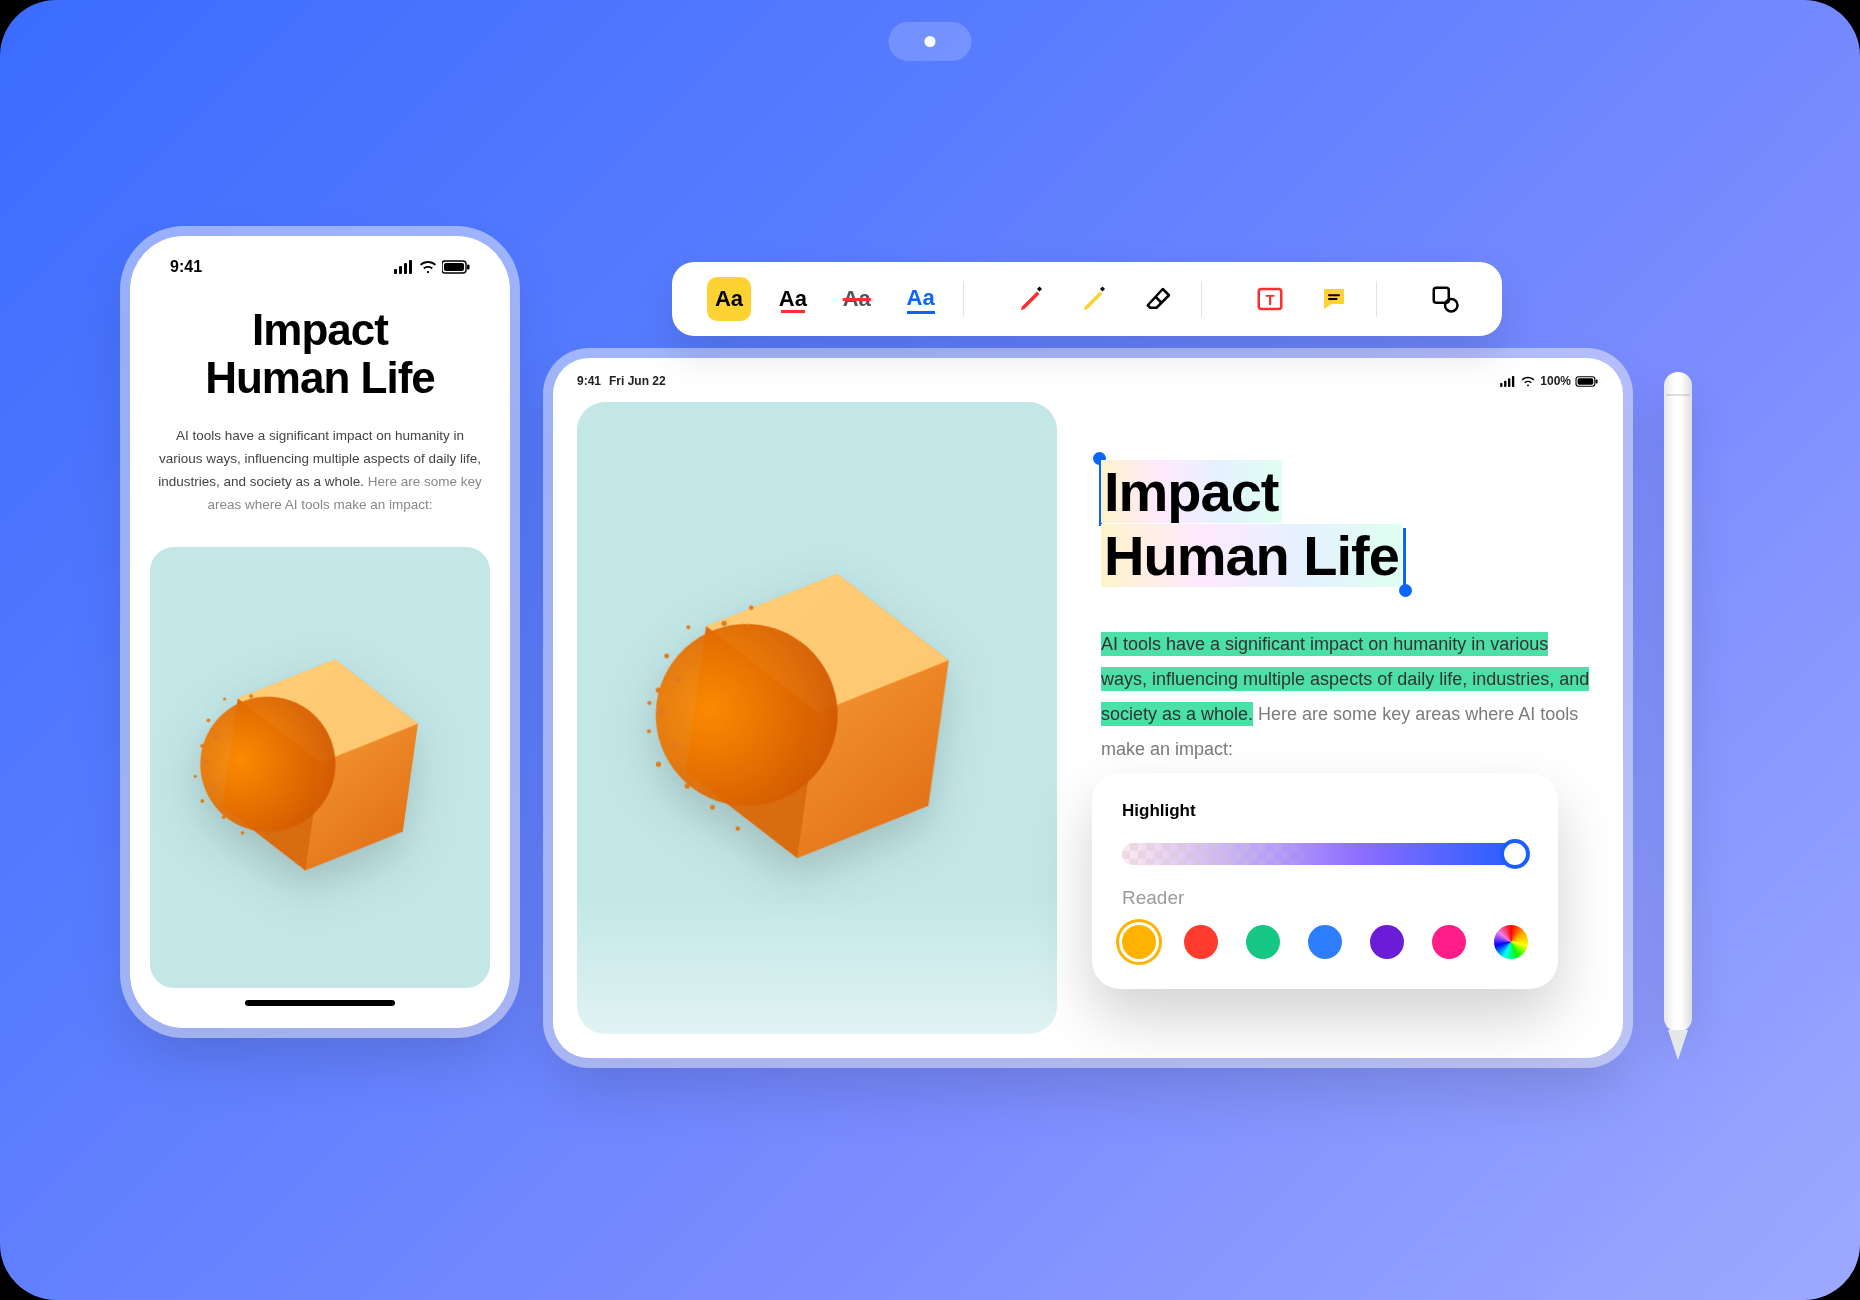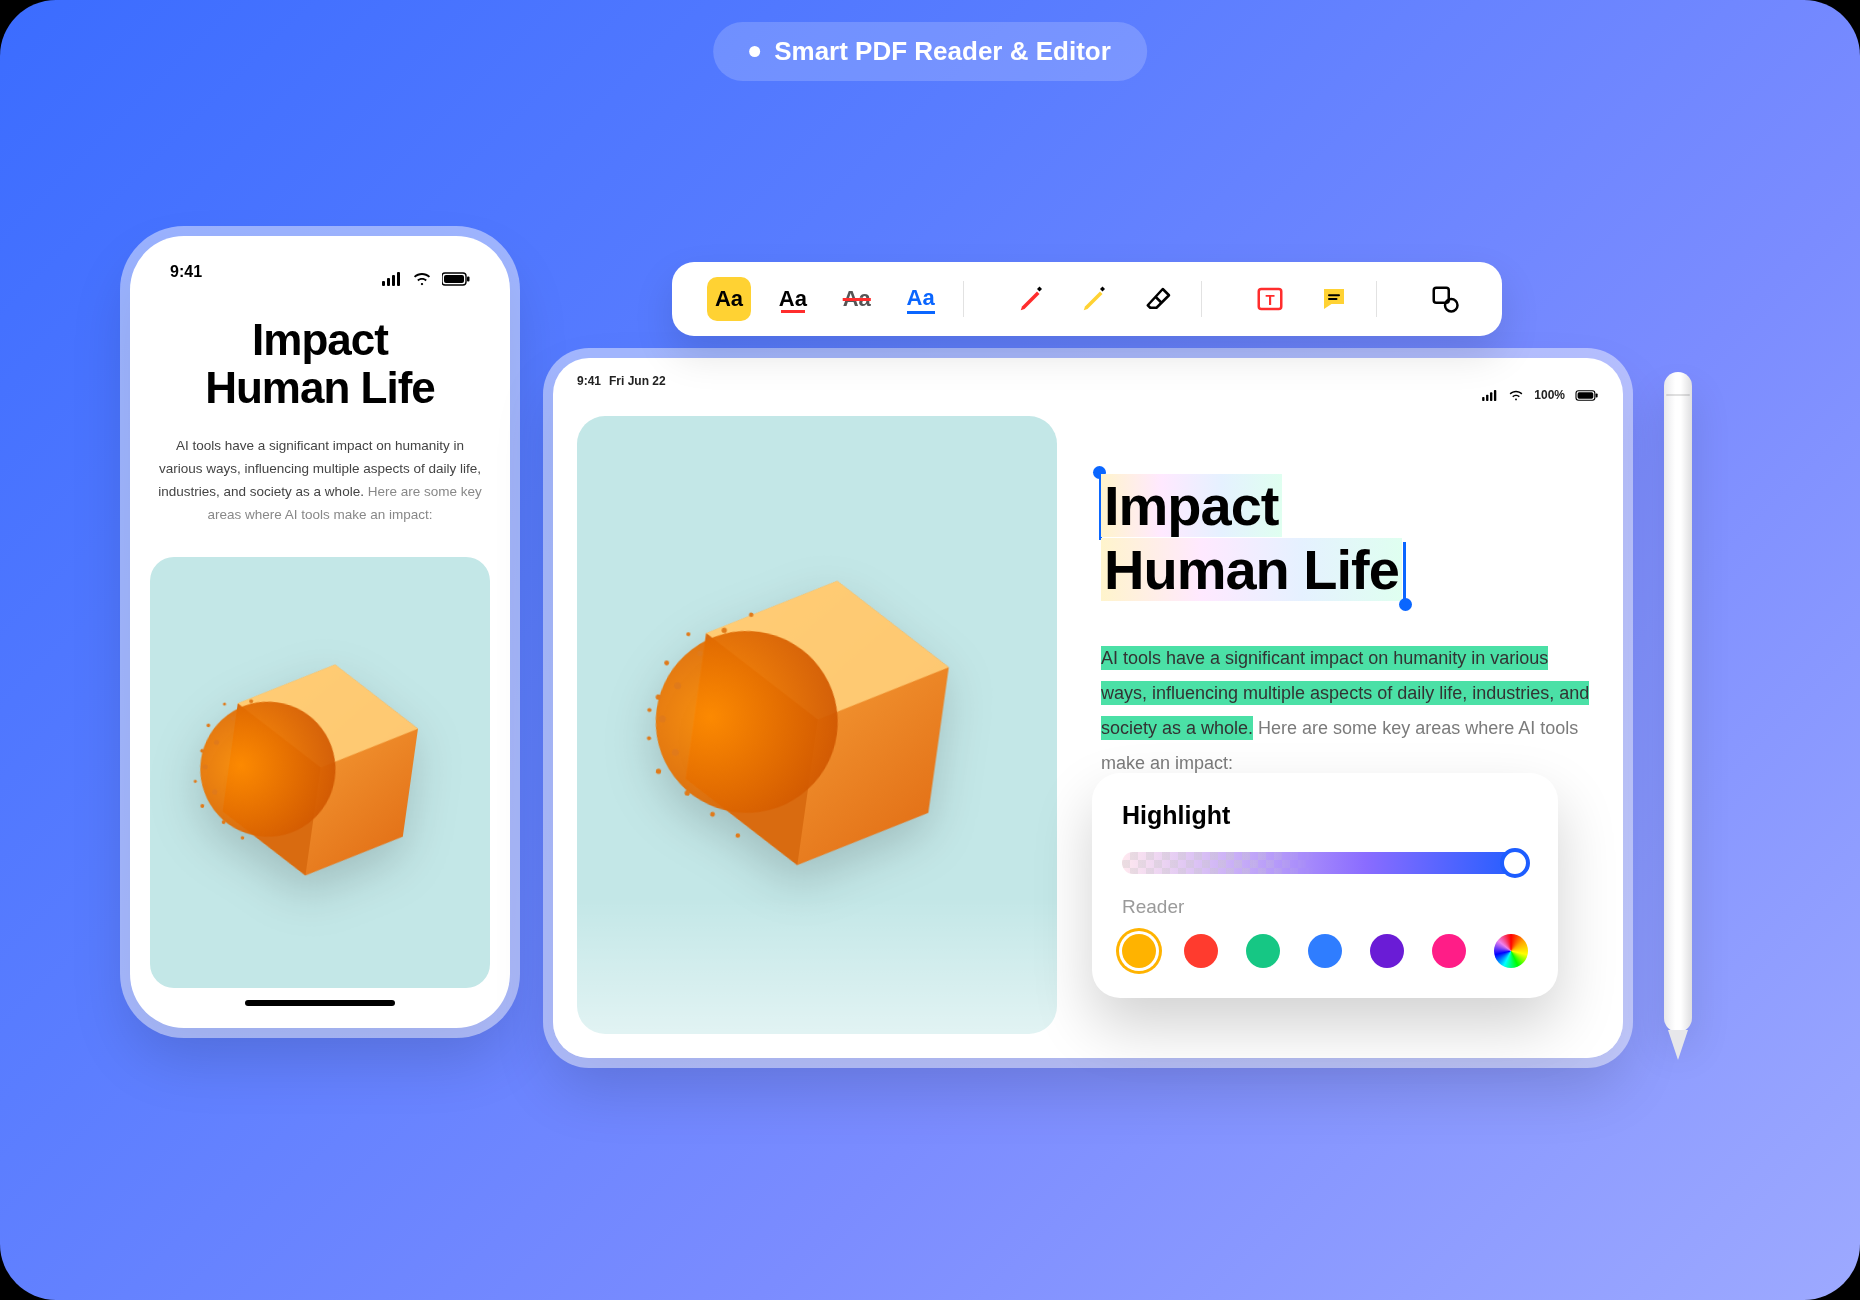--- a/index.html
+++ b/index.html
@@ -211,21 +211,21 @@
   position: absolute;
   left: 1092px;
   top: 773px;
   width: 466px;
   background: #fff;
   border-radius: 28px;
   box-shadow: 0 28px 60px rgba(0,0,0,0.18);
   padding: 28px 30px 30px;
 }
 .hl-panel h3 {
-  font-size: 25px;
+  font-size: 17px;
   font-weight: 700;
 }
 .slider-track {
   margin-top: 22px;
   height: 22px;
   border-radius: 12px;
   position: relative;
   background:
     linear-gradient(90deg, rgba(255,190,210,0.35) 0%, #8a6cff 60%, #1d5dff 100%);
 }
@@ -297,30 +297,29 @@
 
 
 .hex {
   position: absolute;
   left: 50%; top: 50%;
   transform: translate(-50%, -50%) rotate(8deg);
   filter: drop-shadow(0 18px 24px rgba(0,0,0,0.18));
 }
 .tablet-image .hex svg { width: 350px; height: 350px; }
 .phone-image .hex svg { width: 260px; height: 260px; }
-.status-icons { display:flex; align-items:center; gap:10px;margin-top:14px; }
+.status-icons { display:flex; align-items:center; gap:4px; }
 </style>
 </head>
 <body>
 
 <div class="canvas">
 
   <div class="badge">
     <span class="badge-dot"></span>
-    <span>Smart PDF Reader &amp; Editor</span>
   </div>
 
   <div class="phone">
     <div class="phone-status">
       <span>9:41</span>
       <span class="status-icons">
         <svg width="20" height="14" viewBox="0 0 20 14">
             <rect x="0" y="9" width="3" height="5" rx="1"></rect>
             <rect x="5" y="6" width="3" height="8" rx="1"></rect>
             <rect x="10" y="3" width="3" height="11" rx="1"></rect>

